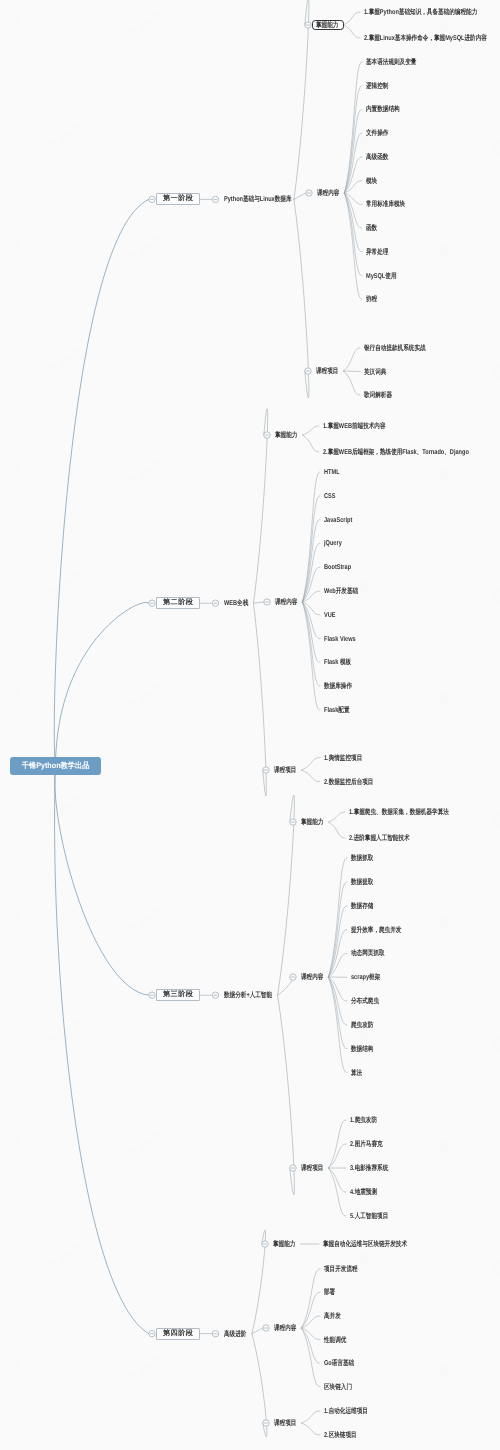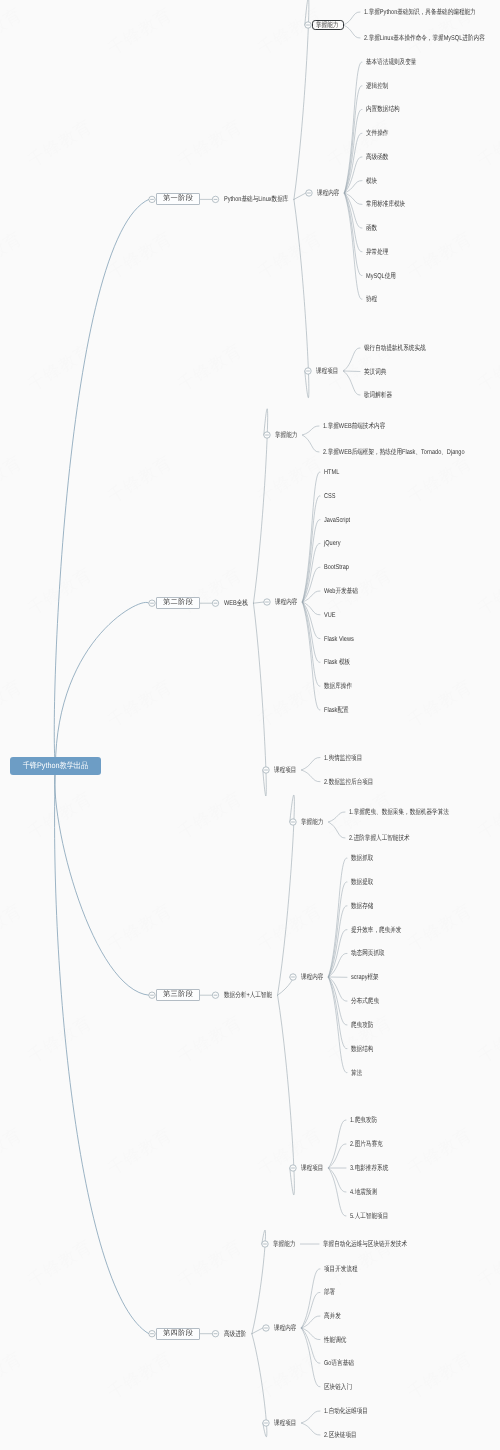--- a/index.html
+++ b/index.html
@@ -4,21 +4,21 @@
 <title>Python学习路线思维导图</title>
 <style>
   html,body{margin:0;padding:0;background:#fafafa;}
   *{-webkit-font-smoothing:antialiased;-moz-osx-font-smoothing:grayscale;
     text-rendering:geometricPrecision;}
   #canvas{will-change:transform;transform:translateZ(0);}
   body{width:500px;height:1450px;overflow:hidden;
        font-family:"Liberation Sans",sans-serif;}
   #canvas{position:relative;width:500px;height:1450px;background:#fafafa;}
   svg#links{position:absolute;left:0;top:0;width:500px;height:1450px;}
-  #nodes{position:absolute;left:0;top:0;width:500px;height:1450px;}
+  #nodes{position:absolute;left:0;top:0;width:500px;height:1450px;font-weight:bold;}
   .lbl{position:absolute;white-space:nowrap;color:#373737;font-size:7px;line-height:7px;
        transform-origin:0 50%;transform:translateY(-50%) scaleX(.80);}
   .root-node{position:absolute;border-radius:3px;background:#6d9dc5;color:#fff;
        font-size:8px;display:flex;align-items:center;justify-content:center;}
   .root-node>span{display:inline-block;transform:scaleX(.90);transform-origin:50% 50%;
        white-space:nowrap;}
   .stage-node{position:absolute;border:1px solid #b6c7d6;background:#fcfdfe;border-radius:1px;
        font-size:7px;color:#373737;display:flex;
        align-items:center;justify-content:center;box-sizing:border-box;}
   .stage-node>span{display:inline-block;transform:scaleX(1.03);transform-origin:50% 50%;

